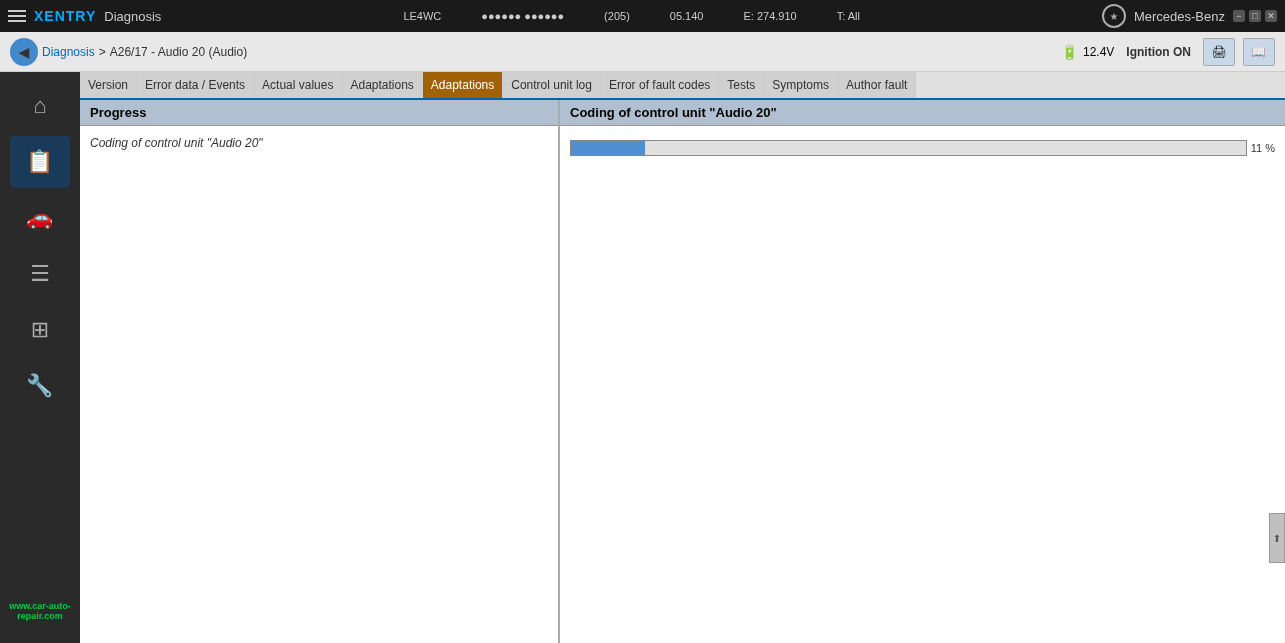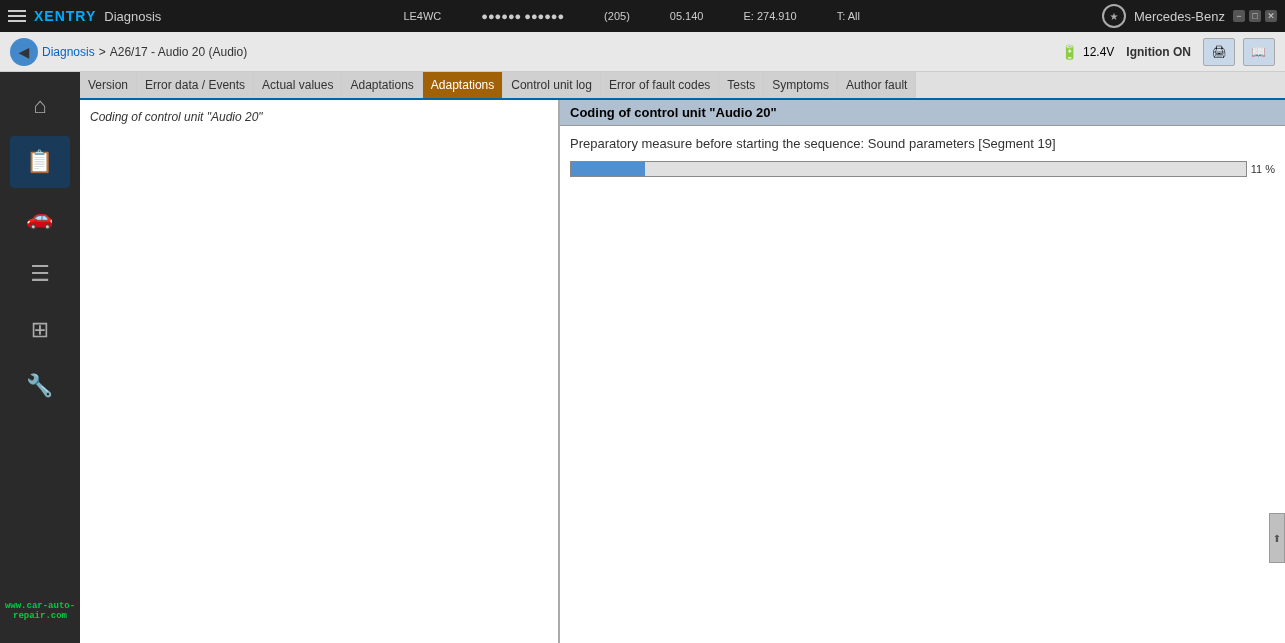--- a/index.html
+++ b/index.html
@@ -62,21 +62,21 @@
       display: flex;
       align-items: center;
       justify-content: center;
       cursor: pointer;
       border-radius: 4px;
       color: #aaa;
     }
     .sidebar-item.active { background: #1a3a5a; color: #4af; }
     .sidebar-icon { font-size: 22px; }
     .sidebar-bottom { margin-top: auto; padding-bottom: 10px; }
-    .website-label { color: #00cc44; font-size: 9px; font-weight: bold; text-align: center; padding: 4px 2px; font-family: Liberation Mono, monospace; }
+    .website-label { color: #00cc44; font-size: 9px; font-weight: bold; text-align: center; padding: 4px 2px; }
 
     
     .content-area { flex: 1; display: flex; flex-direction: column; background: #fff; overflow: hidden; }
 
     
     .tabs-bar {
       display: flex;
       background: #e0e0e0;
       border-bottom: 2px solid #0066aa;
       flex-shrink: 0;
@@ -258,30 +258,30 @@
       <div class="tab">Control unit log</div>
       <div class="tab">Error of fault codes</div>
       <div class="tab">Tests</div>
       <div class="tab">Symptoms</div>
       <div class="tab">Author fault</div>
     </div>
 
     <div class="panels">
 
       <div class="left-panel">
+        <div class="panel-header">Progress</div>
         <div class="panel-content">
           <div class="progress-item">Coding of control unit "Audio 20"</div>
         </div>
       </div>
 
       <div class="right-panel-wrapper">
         <div class="right-panel">
           <div class="panel-header">Coding of control unit "Audio 20"</div>
           <div class="coding-content">
-            <div class="coding-title">Preparatory measure before starting the sequence:  Sound parameters [Segment 19]</div>
             <div class="progress-bar-container">
               <div class="progress-bar-outer">
                 <div class="progress-bar-inner" style="width: 11%"></div>
               </div>
               <span class="progress-percent">11 %</span>
             </div>
           </div>
         </div>
 
         <div style="position:absolute; right:0; bottom:80px; width:16px; height:50px; background:#c0c0c0; border:1px solid #999; display:flex; align-items:center; justify-content:center;">

